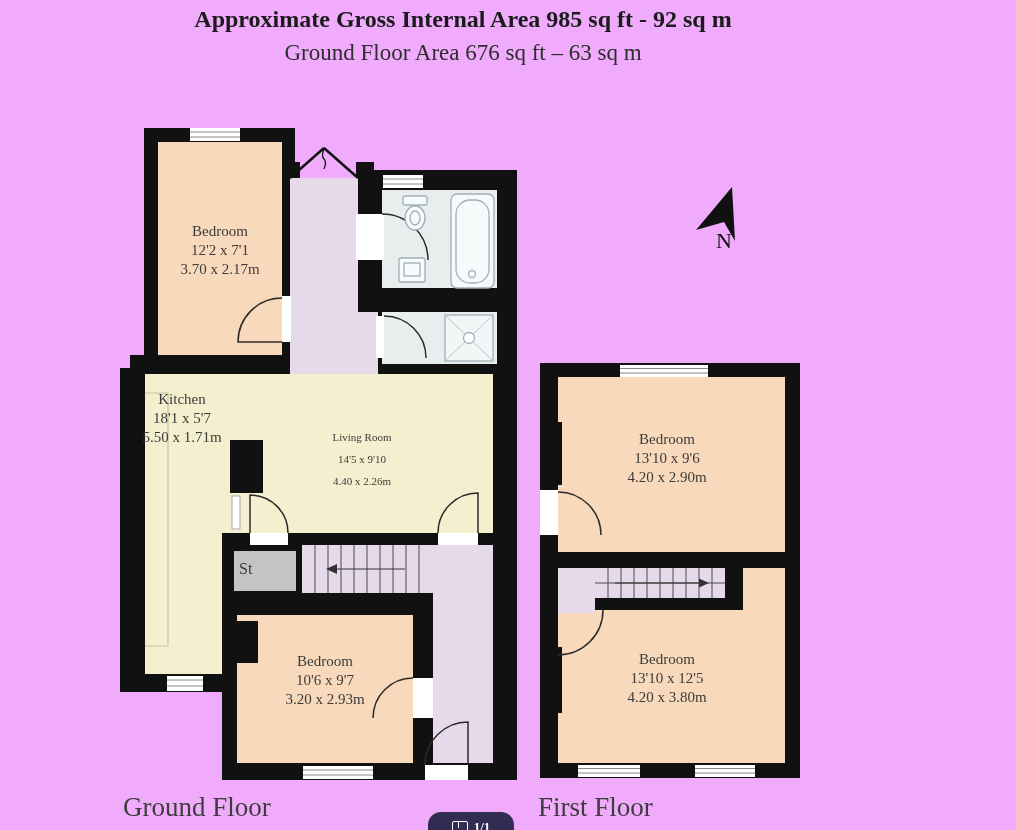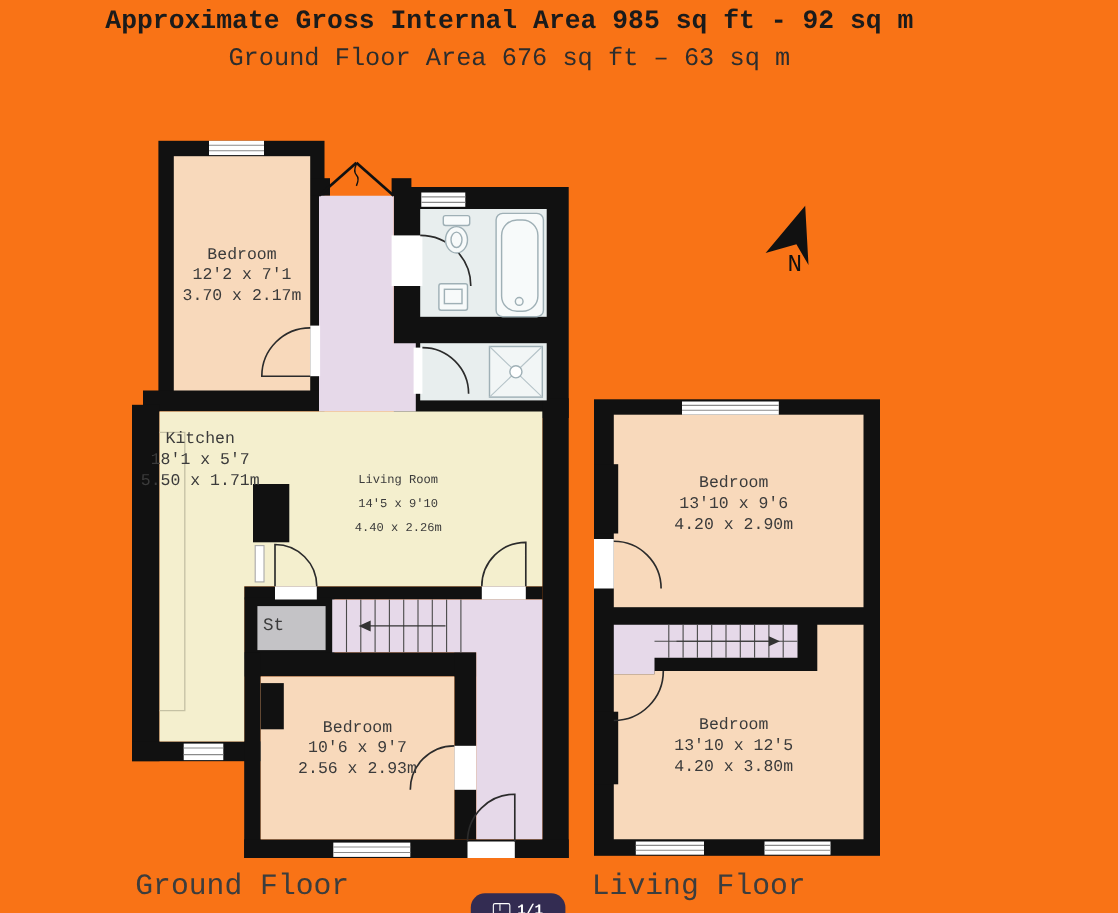--- a/index.html
+++ b/index.html
@@ -1,17 +1,17 @@
 <!DOCTYPE html>
 <html><head>
 <meta charset="utf-8">
 <style>
   html,body{margin:0;padding:0;background:#fff;}
-  #page{position:relative;width:1016px;height:830px;background:#f97316;overflow:hidden;
-        font-family:Liberation Mono, monospace;color:#222;}
+  #page{position:relative;width:1016px;height:830px;background:#f0abfc;overflow:hidden;
+        font-family:Liberation Serif, serif;color:#222;}
   .header{position:absolute;left:0;top:2px;width:926px;text-align:center;}
   .header .l1{font-size:24px;font-weight:bold;color:#1b1b1b;margin:4px 0 7px 0;}
   .header .l2,.header .l3{font-size:23px;font-weight:normal;color:#2d2d2d;margin:0 0 9px 0;}
   svg{position:absolute;display:block;}
   .roomlabel{position:absolute;width:180px;text-align:center;color:#3b3b3b;
              font-size:15px;line-height:19px;}
   .roomlabel.big{font-size:11px;line-height:22px;}
   .roomlabel .rname{display:block;}
   .stlabel{position:absolute;left:239px;top:560px;width:58px;
            font-size:16px;color:#3b3b3b;}
@@ -177,35 +177,35 @@
   </div>
   <div class="roomlabel big" style="left:272px;top:426px;">
     <span class="rname">Living Room</span>
     <span class="rname">14'5 x 9'10</span>
     <span class="rname">4.40 x 2.26m</span>
   </div>
   <div class="stlabel">St</div>
   <div class="roomlabel" style="left:235px;top:652px;">
     <span class="rname">Bedroom</span>
     <span class="rname">10'6 x 9'7</span>
-    <span class="rname">2.56 x 2.93m</span>
+    <span class="rname">3.20 x 2.93m</span>
   </div>
 
   <div class="roomlabel" style="left:577px;top:430px;">
     <span class="rname">Bedroom</span>
     <span class="rname">13'10 x 9'6</span>
     <span class="rname">4.20 x 2.90m</span>
   </div>
   <div class="roomlabel" style="left:577px;top:650px;">
     <span class="rname">Bedroom</span>
     <span class="rname">13'10 x 12'5</span>
     <span class="rname">4.20 x 3.80m</span>
   </div>
 
   <div class="floorlabel" style="left:123px;top:792px;">Ground Floor</div>
-  <div class="floorlabel" style="left:538px;top:792px;">Living Floor</div>
+  <div class="floorlabel" style="left:538px;top:792px;">First Floor</div>
 
   <div class="badge">
     <span class="plan-ico"></span>
     <span>1/1</span>
   </div>
 
 </div>
 
 </body></html>

